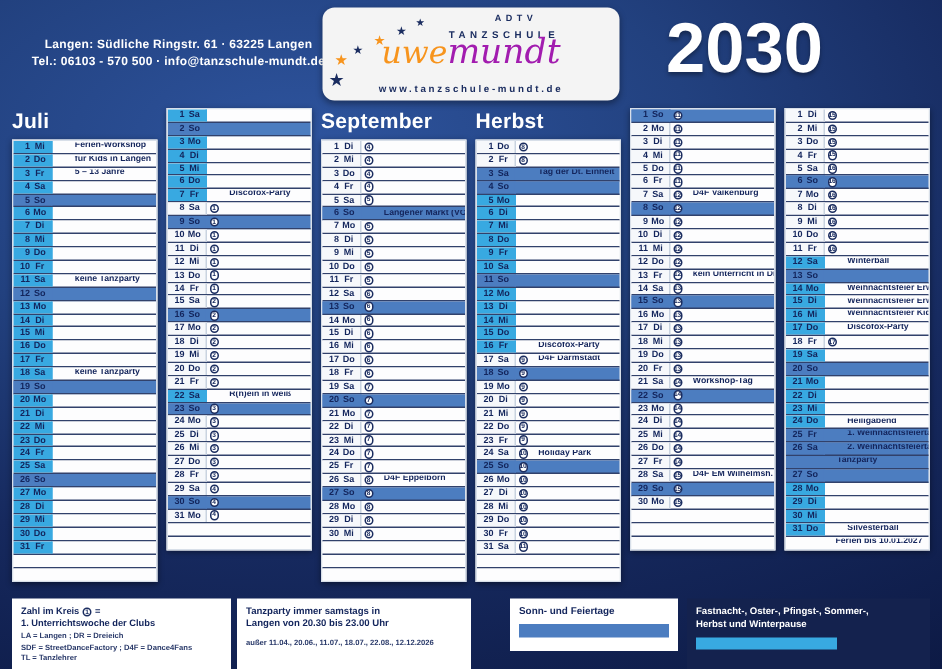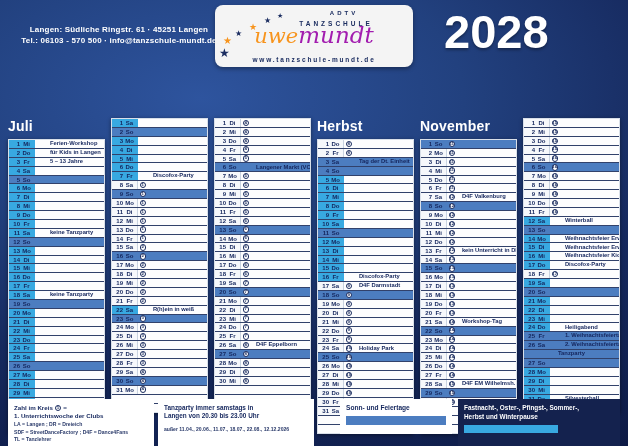--- a/index.html
+++ b/index.html
@@ -18,21 +18,21 @@
   .logo-script{position:absolute;top:17px;left:0;right:0;text-align:center;
     font-family:"DejaVu Serif",serif;font-style:italic;white-space:nowrap;}
   .script-uwe{color:#f7941d;font-size:21px;}
   .script-mundt{color:#a21caf;font-size:23px;}
   .logo-url{position:absolute;bottom:4px;left:0;right:0;text-align:center;font-size:6.5px;
     letter-spacing:1.8px;color:#1b2d60;font-weight:bold;}
   .star{position:absolute;line-height:1;}
   .year{position:absolute;left:444px;top:4px;font-size:47px;font-weight:bold;color:#fff;
     text-shadow:0 2px 3px rgba(0,0,0,0.35);}
   
-  .months{position:absolute;left:8px;top:72px;display:flex;gap:6px;margin-top:46px;}
+  .months{position:absolute;left:8px;top:72px;display:flex;gap:6px;}
   .month-col{width:97px;}
   .month-name{height:21px;font-size:14px;font-weight:bold;color:#fff;letter-spacing:0.2px;}
   .month-table{background:#fdfdfe;border:1px solid #d8dfe9;box-shadow:0 1px 4px rgba(0,0,0,0.45);}
   .row{display:flex;align-items:center;height:8.9px;border-bottom:1px solid #31416b;
     background:#fdfdfe;box-sizing:border-box;}
   .row:last-child{border-bottom:none;}
   .daycell{display:flex;width:26px;height:100%;align-items:center;flex:none;
     background:#f6f8fb;border-right:1px solid #c9d3e0;box-sizing:border-box;}
   .t-h .daycell{background:#38a9e1;border-right-color:#38a9e1;}
   .t-s{background:#4c7dc0;}
@@ -64,38 +64,38 @@
   .pause-box{left:458px;width:162px;background:#14224e;box-shadow:none;color:#fff;}
   .pause-line{font-size:6.4px;font-weight:bold;line-height:8.5px;}
   .pause-bar{height:8px;width:94px;background:#38a9e1;margin-top:4px;}
 </style>
 </head>
 <body>
 
 <div class="page">
 
   <div class="address">
-    <div>Langen: Südliche Ringstr. 61 · 45251 Langen</div>
+    <div>Langen: Südliche Ringstr. 61 · 63225 Langen</div>
     <div>Tel.: 06103 - 570 500 · info@tanzschule-mundt.de</div>
   </div>
 
   <div class="logo">
     <span class="star" style="left:62px;top:7px;color:#1b2d60;font-size:7px;">★</span>
     <span class="star" style="left:49px;top:12px;color:#1b2d60;font-size:8px;">★</span>
     <span class="star" style="left:34px;top:18px;color:#f7941d;font-size:9px;">★</span>
     <span class="star" style="left:20px;top:25px;color:#1b2d60;font-size:8px;">★</span>
     <span class="star" style="left:8px;top:31px;color:#f7941d;font-size:10px;">★</span>
     <span class="star" style="left:4px;top:42px;color:#1b2d60;font-size:12px;">★</span>
     <div class="logo-adtv">ADTV</div>
     <div class="logo-tanz">TANZSCHULE</div>
     <div class="logo-script"><span class="script-uwe">uwe</span><span class="script-mundt">mundt</span></div>
     <div class="logo-url">www.tanzschule-mundt.de</div>
   </div>
 
-  <div class="year">2028</div>
+  <div class="year">2030</div>
 
   <div class="months">
       <div class="month-col">
         <div class="month-name">Juli</div>
         <div class="month-table">
           <div class="row t-h">
             <div class="daycell">
               <span class="dnum">1</span>
               <span class="wday">Mi</span>
             </div>
@@ -594,20 +594,21 @@
               <span class="wday">Mo</span>
             </div>
             <span class="circ">4</span>
             <span class="note"></span>
           </div>
           <div class="row t-p"></div>
           <div class="row t-p"></div>
         </div>
       </div>
       <div class="month-col">
+        <div class="month-name">September</div>
         <div class="month-table">
           <div class="row t-n">
             <div class="daycell">
               <span class="dnum">1</span>
               <span class="wday">Di</span>
             </div>
             <span class="circ">4</span>
             <span class="note"></span>
           </div>
           <div class="row t-n">
@@ -1096,21 +1097,20 @@
               <span class="wday">Sa</span>
             </div>
             <span class="circ">11</span>
             <span class="note"></span>
           </div>
           <div class="row t-p"></div>
           <div class="row t-p"></div>
         </div>
       </div>
       <div class="month-col">
-        <div class="month-name">November</div>
         <div class="month-table">
           <div class="row t-s">
             <div class="daycell">
               <span class="dnum">1</span>
               <span class="wday">So</span>
             </div>
             <span class="circ">11</span>
             <span class="note"></span>
           </div>
           <div class="row t-n">

